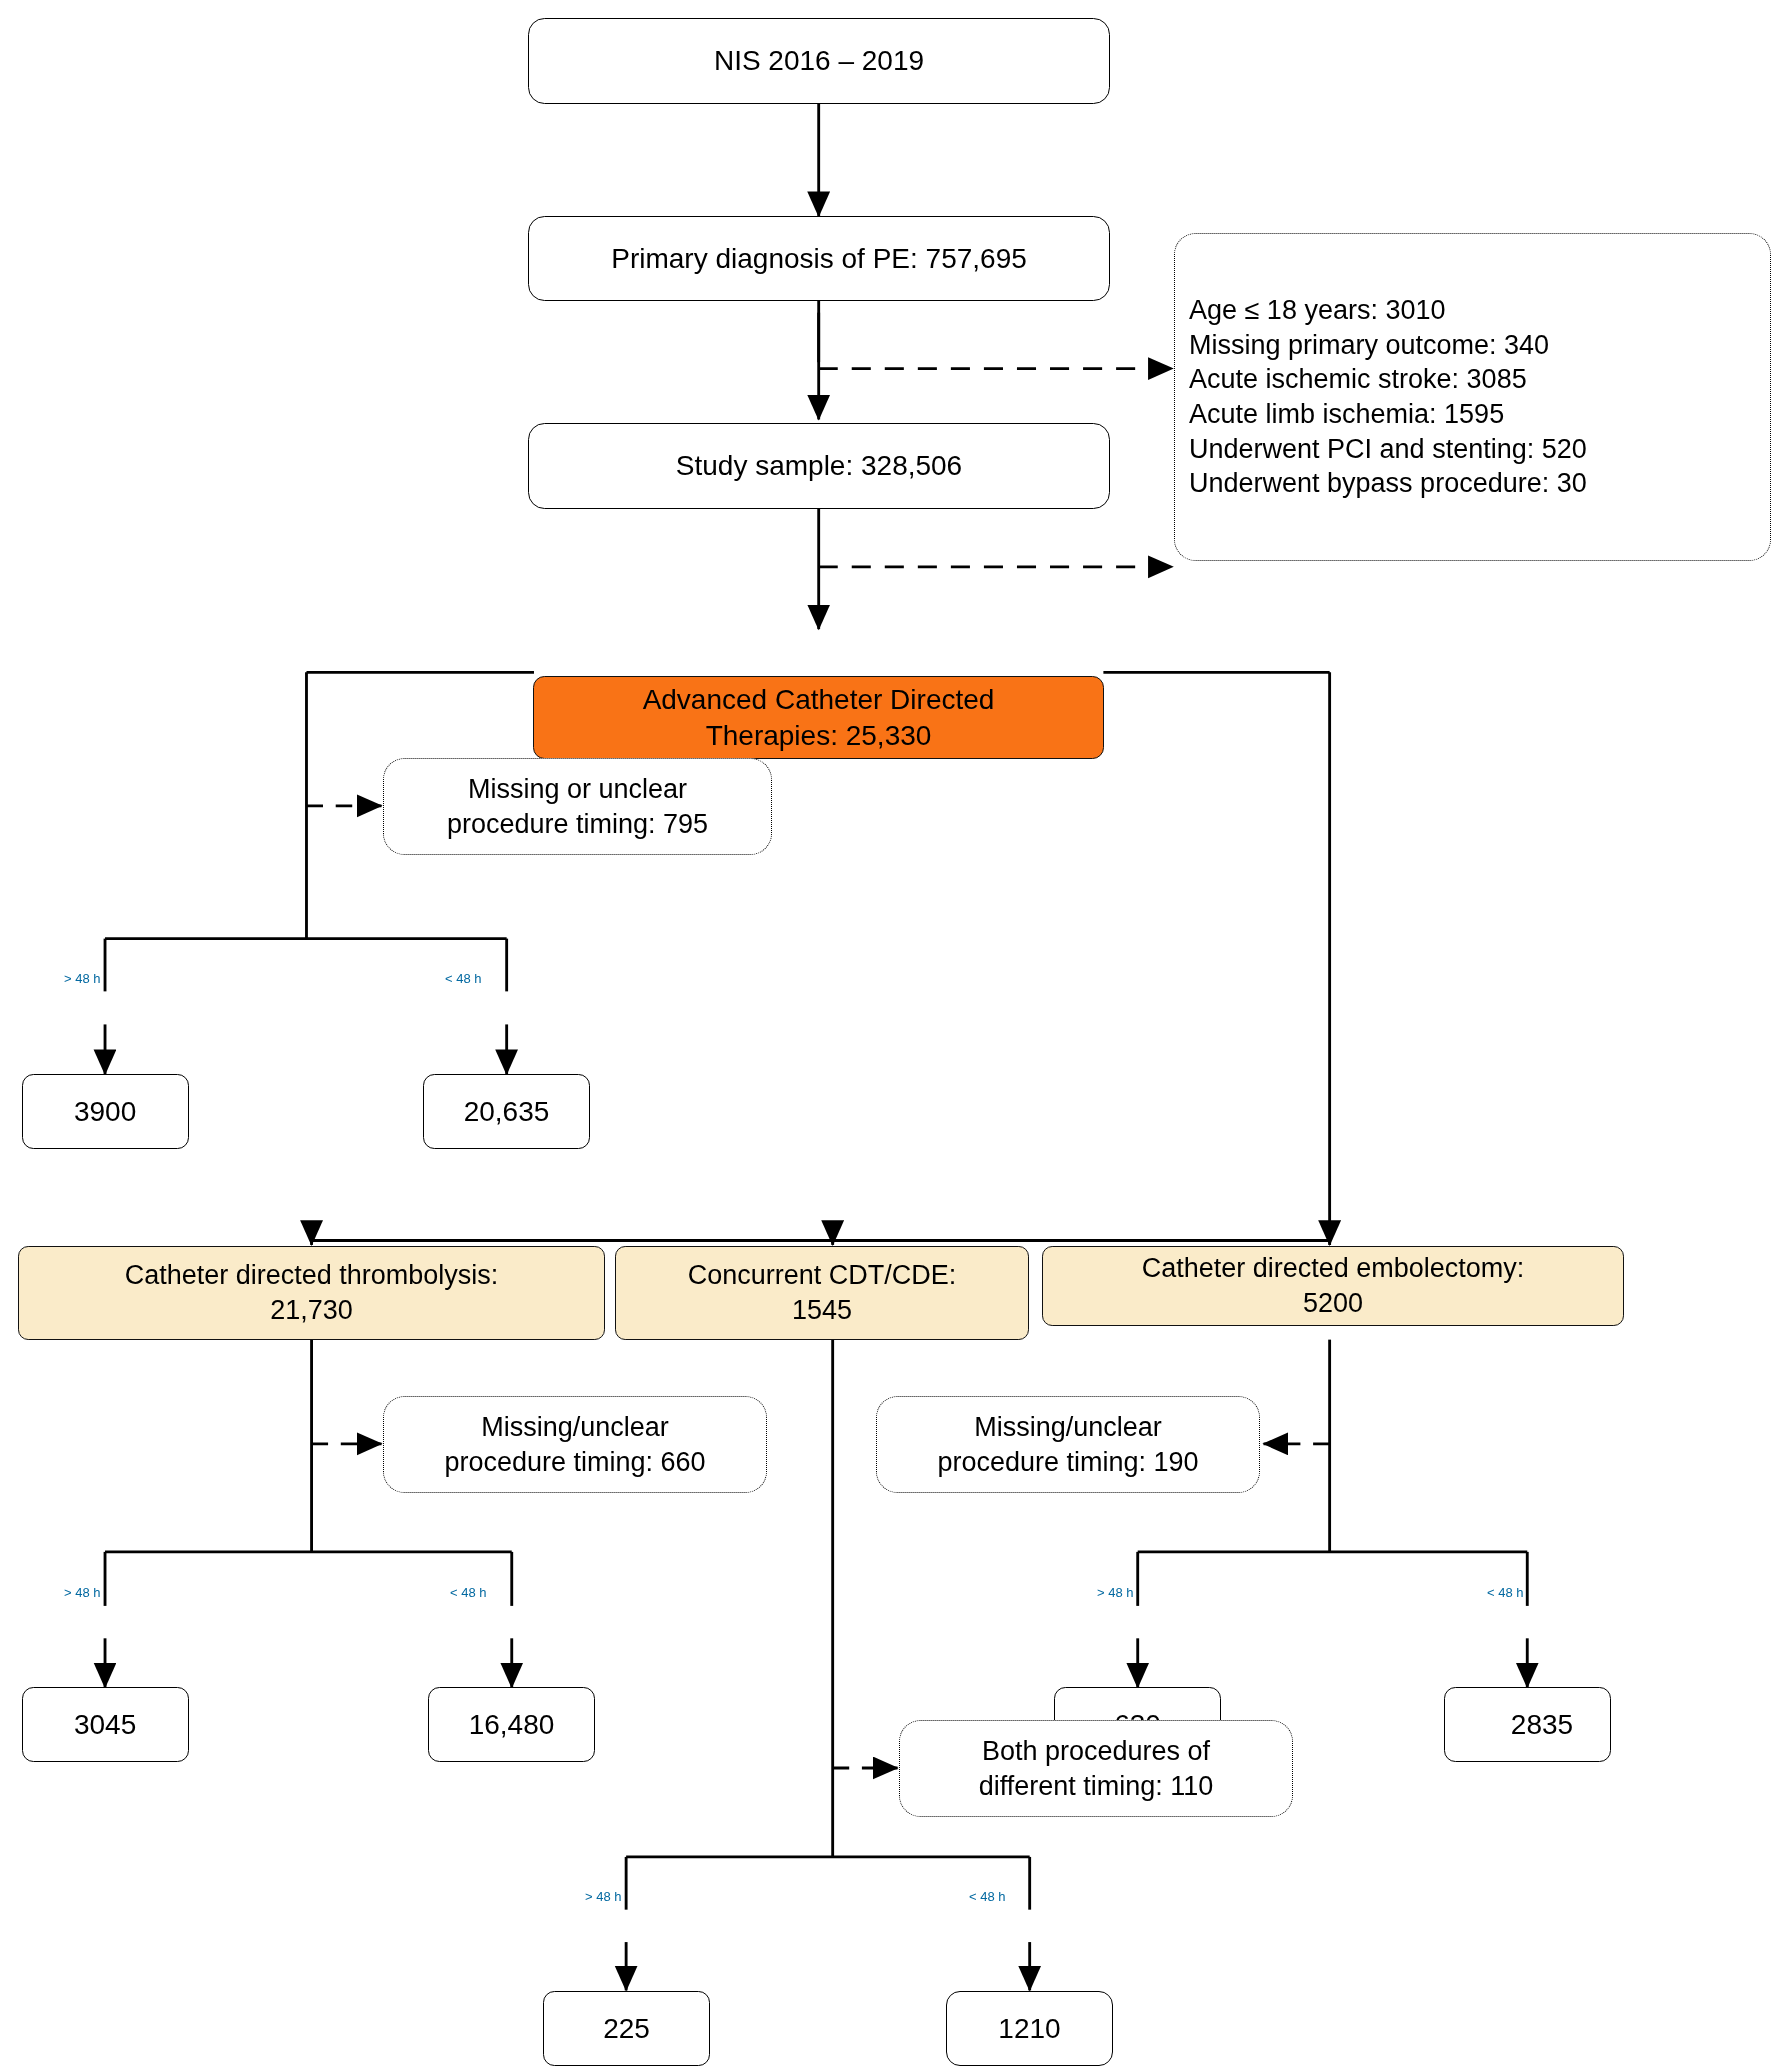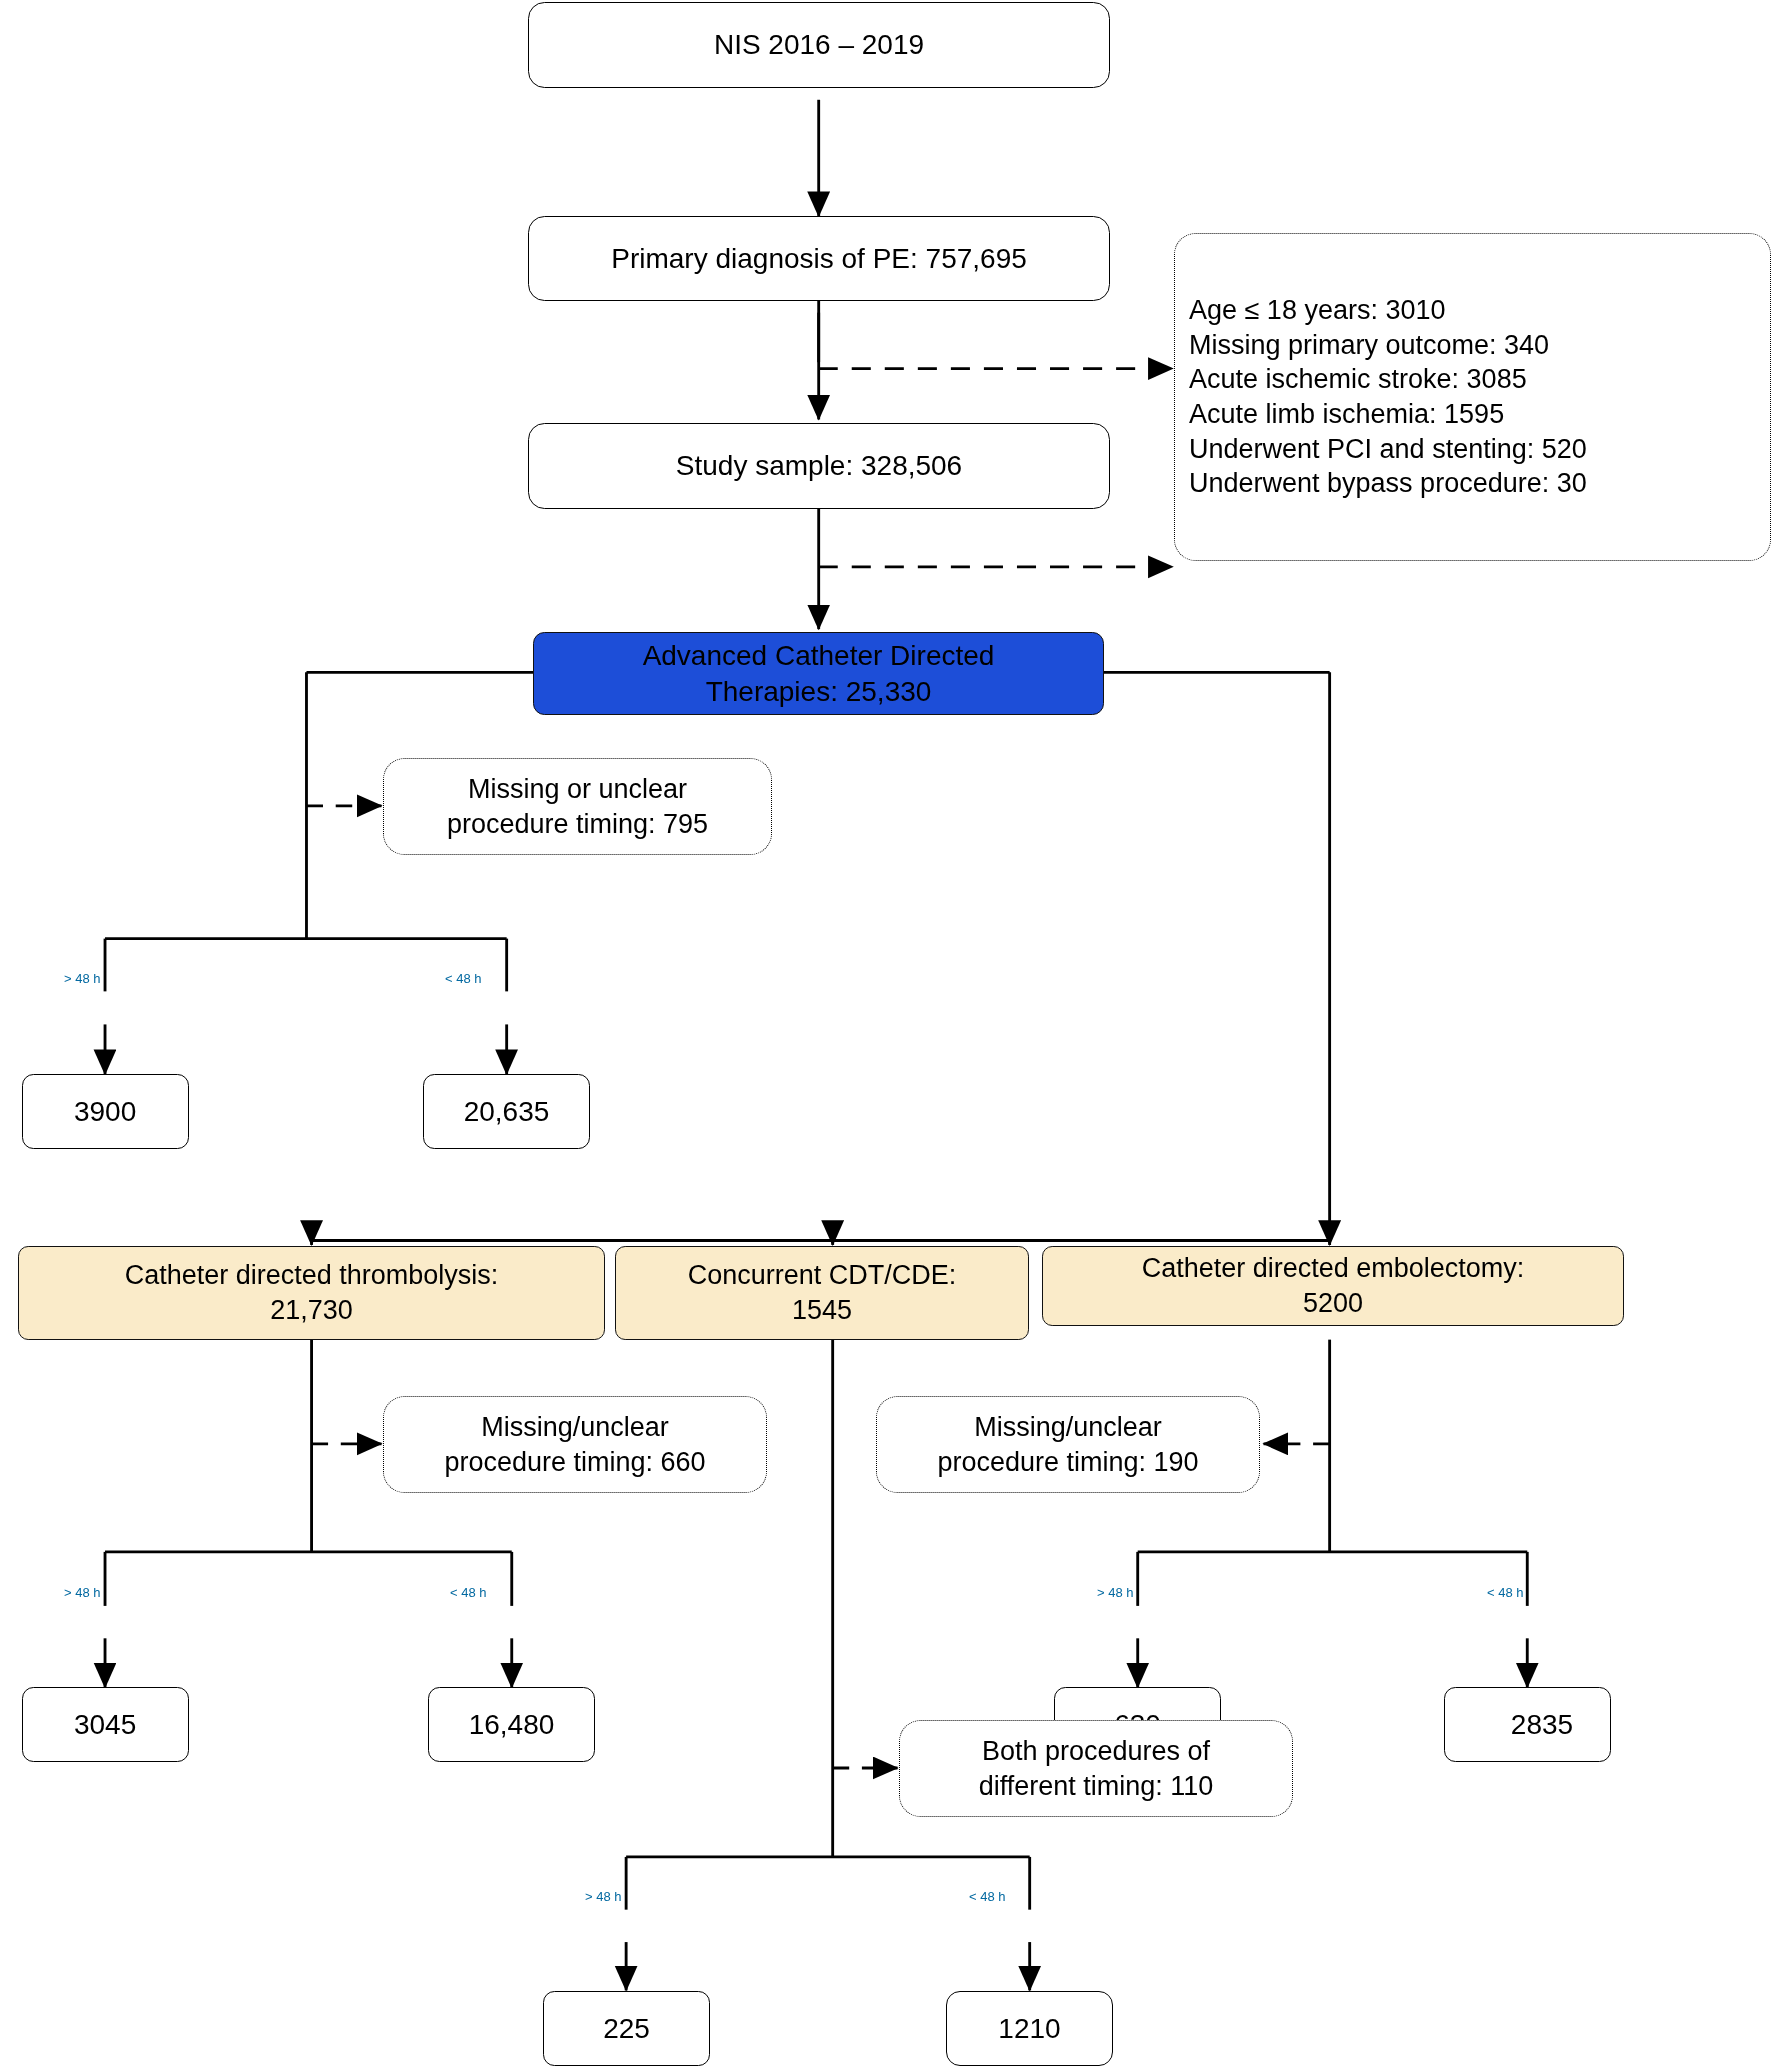--- a/index.html
+++ b/index.html
@@ -4,21 +4,21 @@
 <style>
   html,body{margin:0;padding:0;background:#ffffff;}
   body{font-family:"Liberation Sans", sans-serif;}
   #canvas{position:relative;width:1781px;height:2066px;background:#fff;overflow:hidden;}
   svg#wires{position:absolute;left:0;top:0;width:1781px;height:2066px;pointer-events:none;}
 
   .node{position:absolute;box-sizing:border-box;display:flex;align-items:center;
         justify-content:center;text-align:center;color:#000;line-height:1.28;
         border:1.9px solid #000;border-radius:16.5px;background:#fff;z-index:5;padding:2.5px 9px;}
   .node.dashed{border-style:dotted;border-width:1.9px;border-radius:21.6px;}
-  .node.orange{background:#1d4ed8;border-color:#111;}
+  .node.orange{background:#f97316;border-color:#111;margin-top:44px;}
   .node.cream{background:#FAEBC9;border-color:#111;}
   .node.left{justify-content:flex-start;text-align:left;}
   .nlabel{display:block;white-space:pre-line;}
 
   .edgelbl{position:absolute;font-size:13px;color:#0369a1;z-index:6;white-space:nowrap;}
 
   .f44{font-size:28px;}
   .f42{font-size:27px;}
 </style>
 </head>
@@ -81,21 +81,21 @@
       <line x1="1310" y1="2108" x2="1310" y2="2922"></line>
       <line x1="1310" y1="2782" x2="1412" y2="2782" stroke-dasharray="26,20" marker-end="url(#ah)"></line>
       <line x1="985" y1="2922" x2="1620" y2="2922"></line>
       <line x1="985" y1="2922" x2="985" y2="3005"></line>
       <line x1="1620" y1="2922" x2="1620" y2="3005"></line>
       <line x1="985" y1="3056" x2="985" y2="3132" marker-end="url(#ah)"></line>
       <line x1="1620" y1="3056" x2="1620" y2="3132" marker-end="url(#ah)"></line>
     </g>
   </svg>
 
-  <div class="node f44" style="left:528px;top:2px;width:582px;height:86px;">
+  <div class="node f44" style="left:528px;top:18px;width:582px;height:86px;">
     <span class="nlabel">NIS 2016 – 2019</span>
   </div>
 
   <div class="node f44" style="left:528px;top:216px;width:582px;height:85px;">
     <span class="nlabel">Primary diagnosis of PE: 757,695</span>
   </div>
 
   <div class="node f44" style="left:528px;top:423px;width:582px;height:86px;">
     <span class="nlabel">Study sample: 328,506</span>
   </div>

